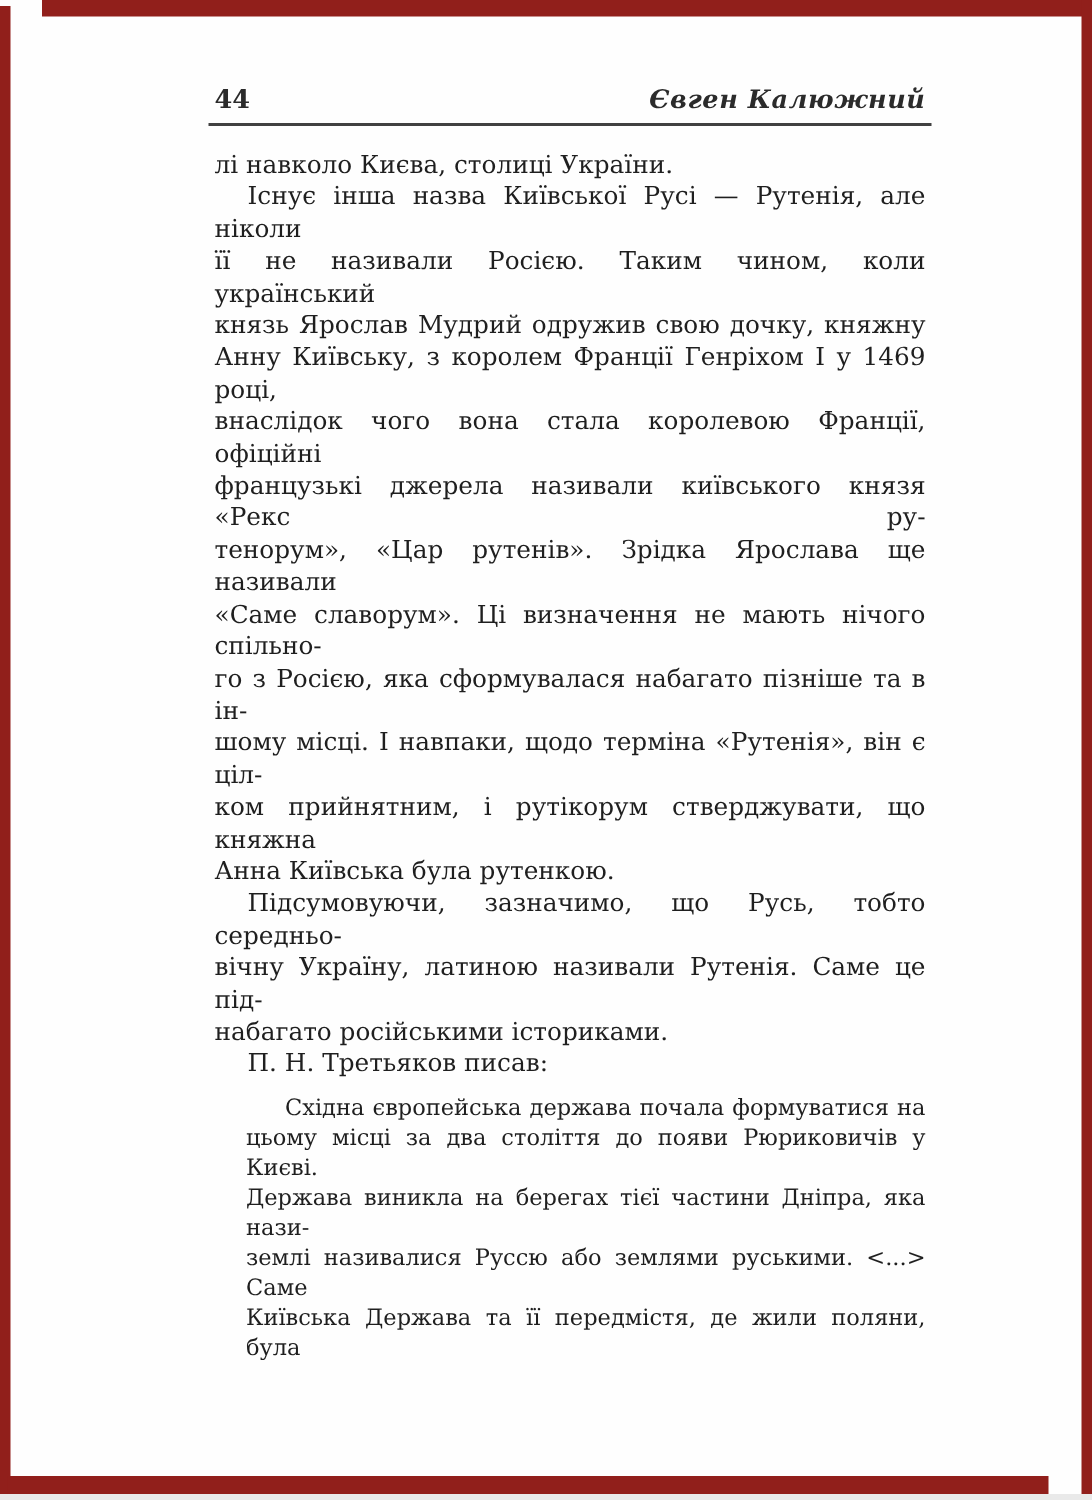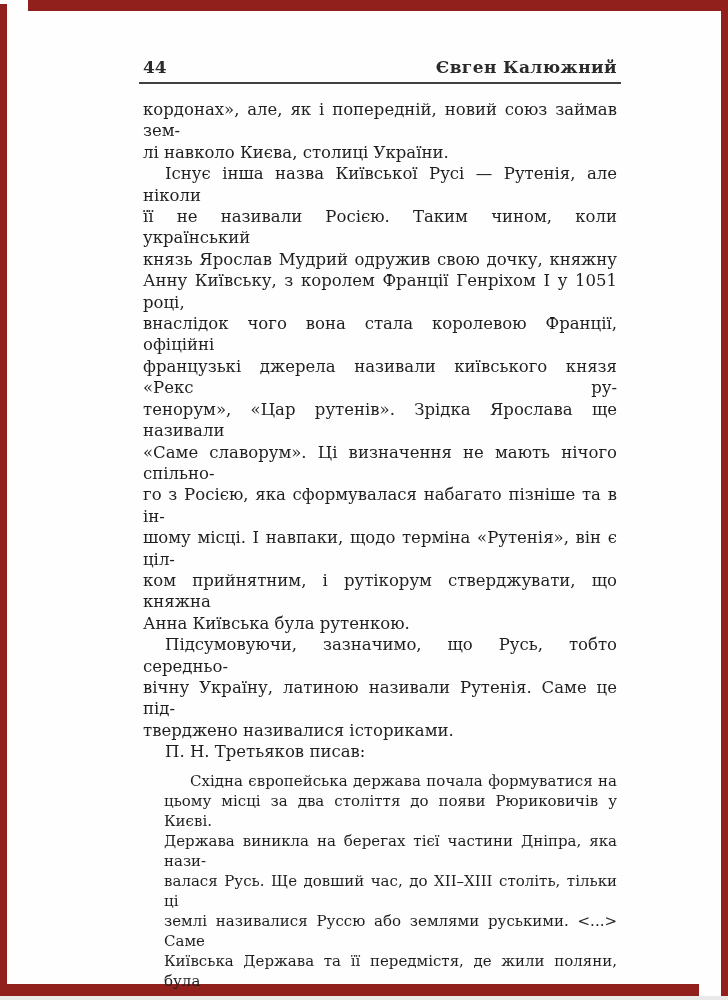--- a/index.html
+++ b/index.html
@@ -19,21 +19,21 @@
   .edge.bottom{left:5px;bottom:0;width:694px;height:12px;}
 
   .page-content{
     position:absolute;left:143px;top:57px;width:474px;
     color:#1f1f1f;
   }
   .pg-header{
     display:flex;justify-content:space-between;align-items:baseline;
     font-size:17px;font-weight:bold;color:#2b2b2b;
   }
-  .pg-header .run{letter-spacing:.4px;}
+  .pg-header .run{font-style:italic;letter-spacing:.4px;}
   .rule{height:2px;background:#414141;margin:5px -4px 0 -4px;}
 
   .body{margin-top:15px;font-size:16.5px;line-height:21.4px;}
   .ln{text-align:justify;text-align-last:justify;white-space:normal;}
   .ln.last{text-align-last:left;}
   .ln.ind{text-indent:22px;}
 
   .quote{margin:8px 0 10px 21px;font-size:15px;line-height:20px;}
   .quote .ln.ind{text-indent:26px;}
 </style>
@@ -50,54 +50,52 @@
 
     <div class="pg-header">
       <span>44</span>
       <span class="run">Євген Калюжний</span>
     </div>
     <div class="rule"></div>
 
     <div class="body">
 
       <div class="para">
-        <div class="ln">кордонах», але, як і попередній, новий союз займав зем-</div>
         <div class="ln last">лі навколо Києва, столиці України.</div>
       </div>
 
       <div class="para">
         <div class="ln ind">Існує інша назва Київської Русі — Рутенія, але ніколи</div>
         <div class="ln">її не називали Росією. Таким чином, коли український</div>
         <div class="ln">князь Ярослав Мудрий одружив свою дочку, княжну</div>
-        <div class="ln">Анну Київську, з королем Франції Генріхом I у 1051 році,</div>
+        <div class="ln">Анну Київську, з королем Франції Генріхом I у 1469 році,</div>
         <div class="ln">внаслідок чого вона стала королевою Франції, офіційні</div>
         <div class="ln">французькі джерела називали київського князя «Рекс ру-</div>
         <div class="ln">тенорум», «Цар рутенів». Зрідка Ярослава ще називали</div>
         <div class="ln">«Саме славорум». Ці визначення не мають нічого спільно-</div>
         <div class="ln">го з Росією, яка сформувалася набагато пізніше та в ін-</div>
         <div class="ln">шому місці. І навпаки, щодо терміна «Рутенія», він є ціл-</div>
         <div class="ln">ком прийнятним, і рутікорум стверджувати, що княжна</div>
         <div class="ln last">Анна Київська була рутенкою.</div>
       </div>
 
       <div class="para">
         <div class="ln ind">Підсумовуючи, зазначимо, що Русь, тобто середньо-</div>
         <div class="ln">вічну Україну, латиною називали Рутенія. Саме це під-</div>
-        <div class="ln last">тверджено називалися істориками.</div>
+        <div class="ln last">набагато російськими істориками.</div>
       </div>
 
       <div class="para">
         <div class="ln ind last">П. Н. Третьяков писав:</div>
       </div>
 
       <div class="quote">
         <div class="ln ind">Східна європейська держава почала формуватися на</div>
         <div class="ln">цьому місці за два століття до появи Рюриковичів у Києві.</div>
         <div class="ln">Держава виникла на берегах тієї частини Дніпра, яка нази-</div>
-        <div class="ln">валася Русь. Ще довший час, до XII–XIII століть, тільки ці</div>
         <div class="ln">землі називалися Руссю або землями руськими. &lt;...&gt; Саме</div>
         <div class="ln">Київська Держава та її передмістя, де жили поляни, була</div>
 
       </div>
 
     </div>
   </div>
 </div>
 
 </body></html>

